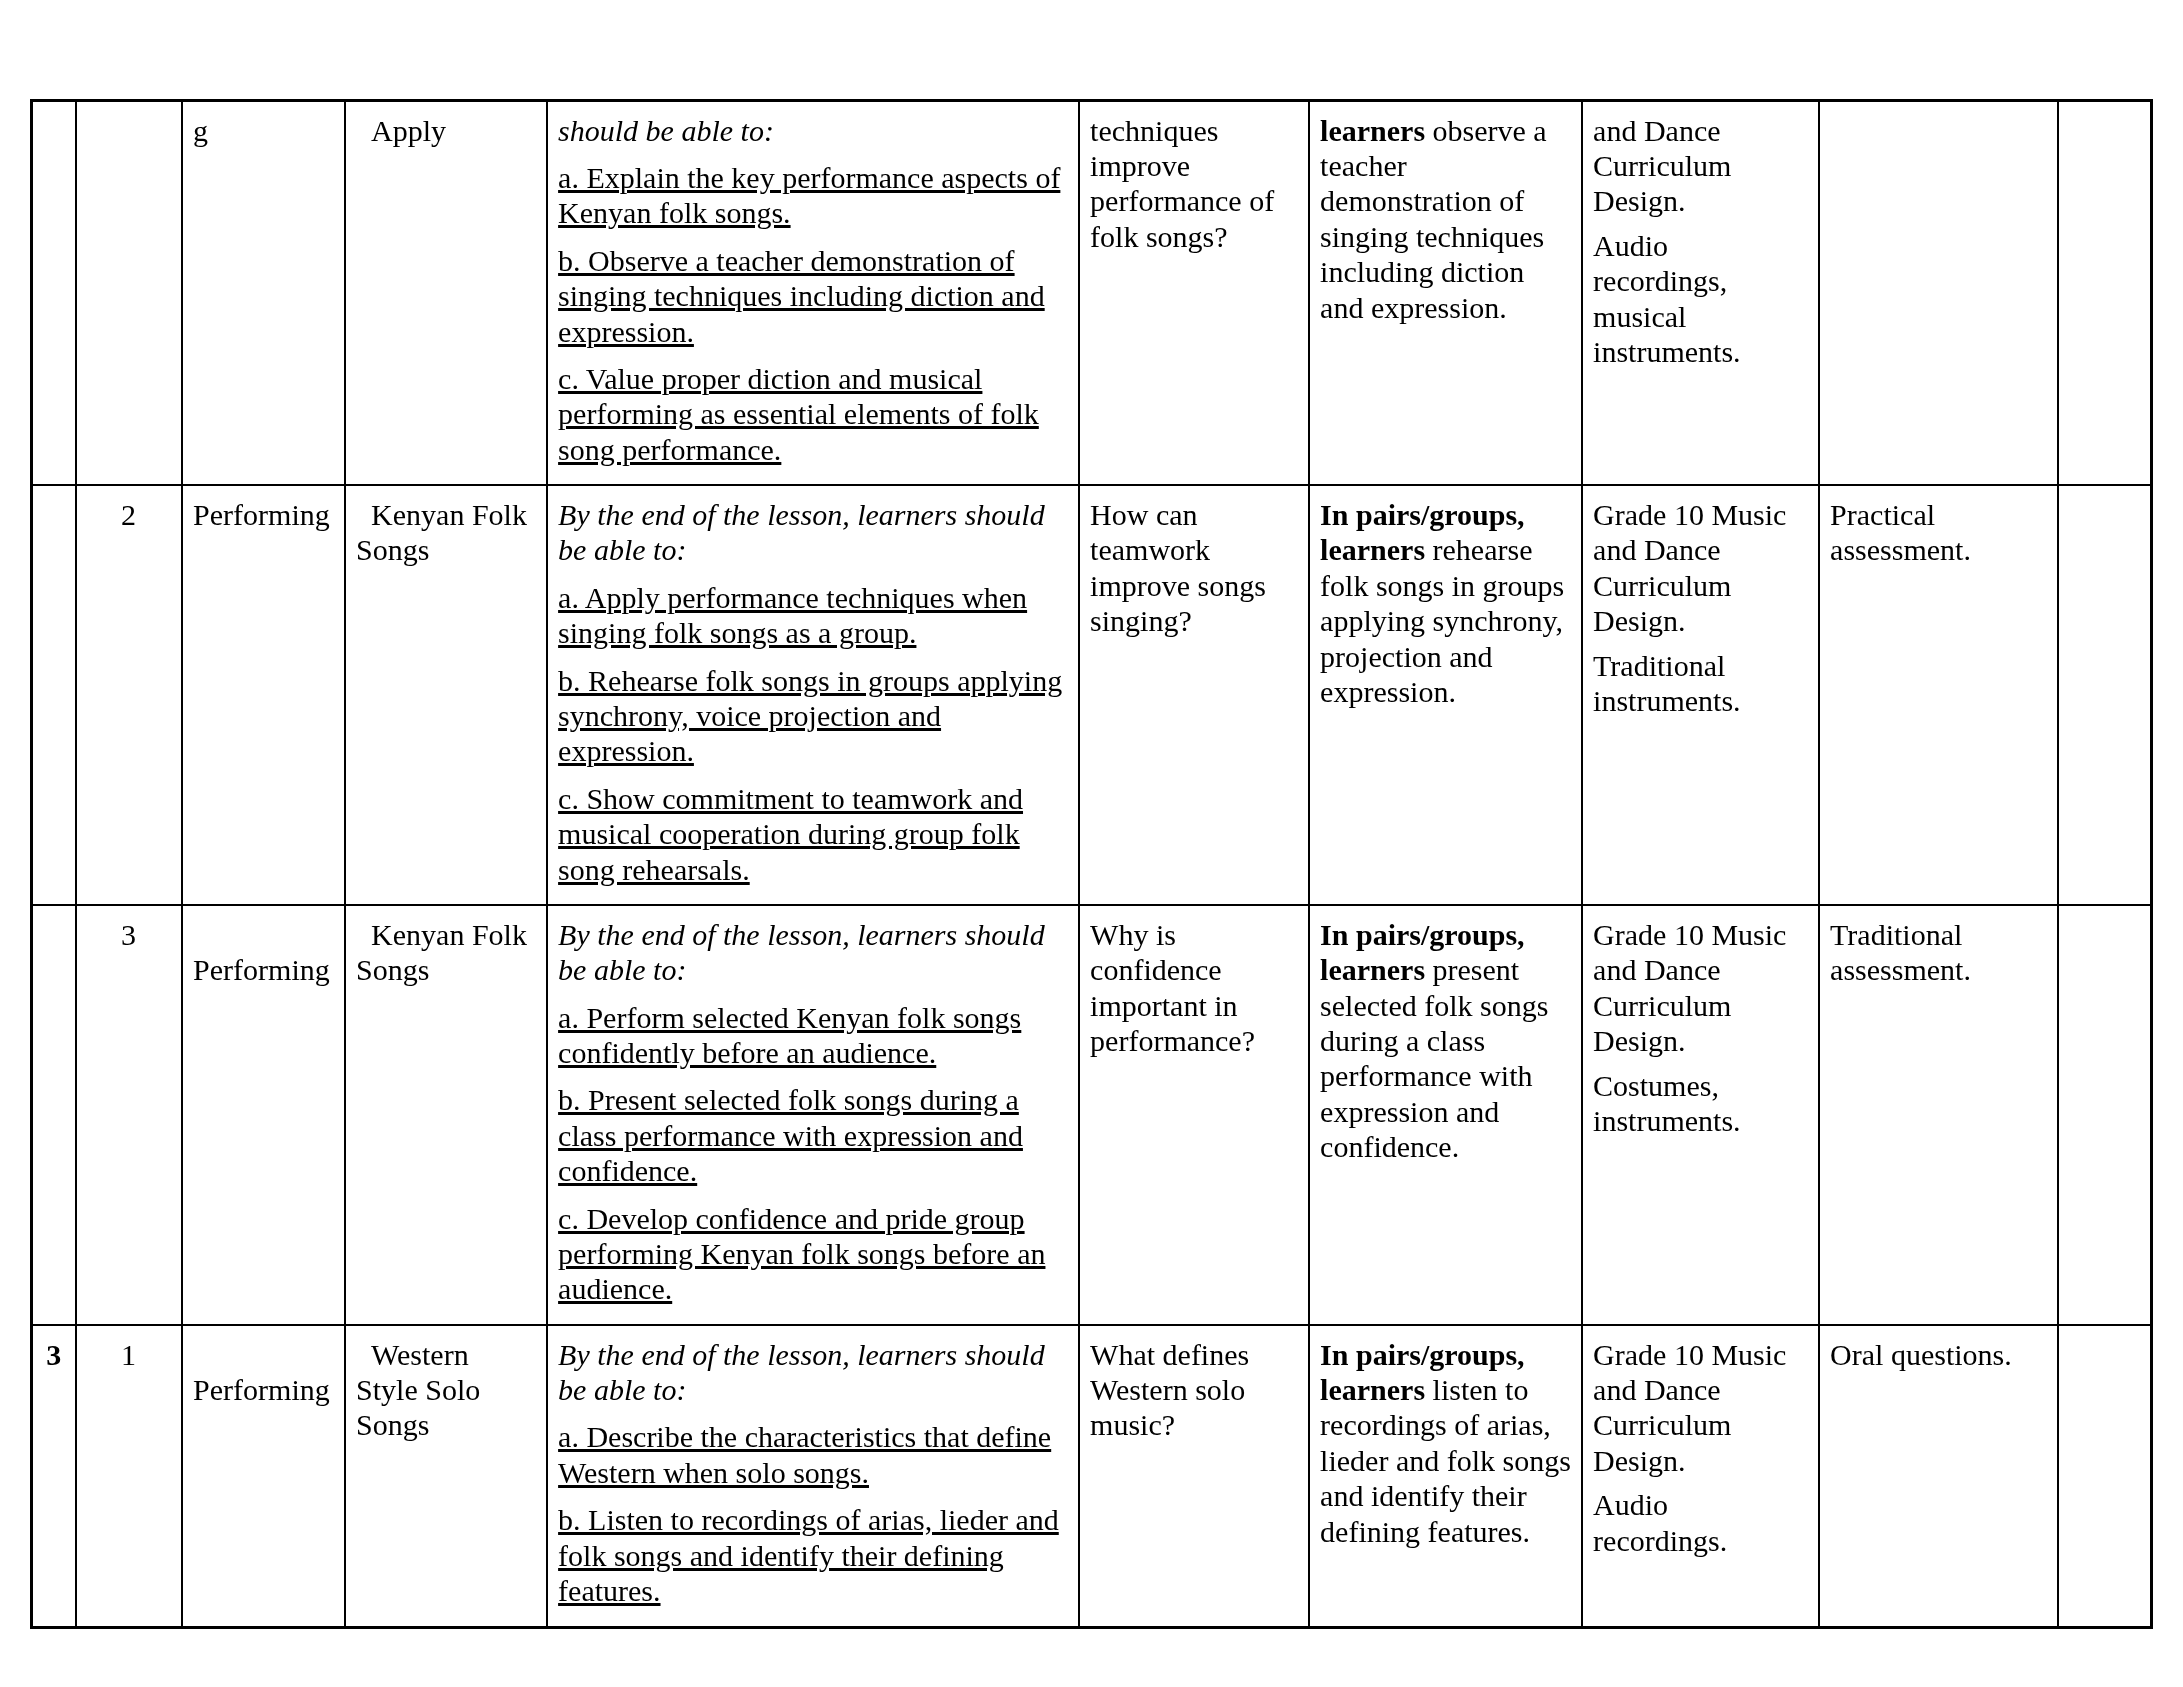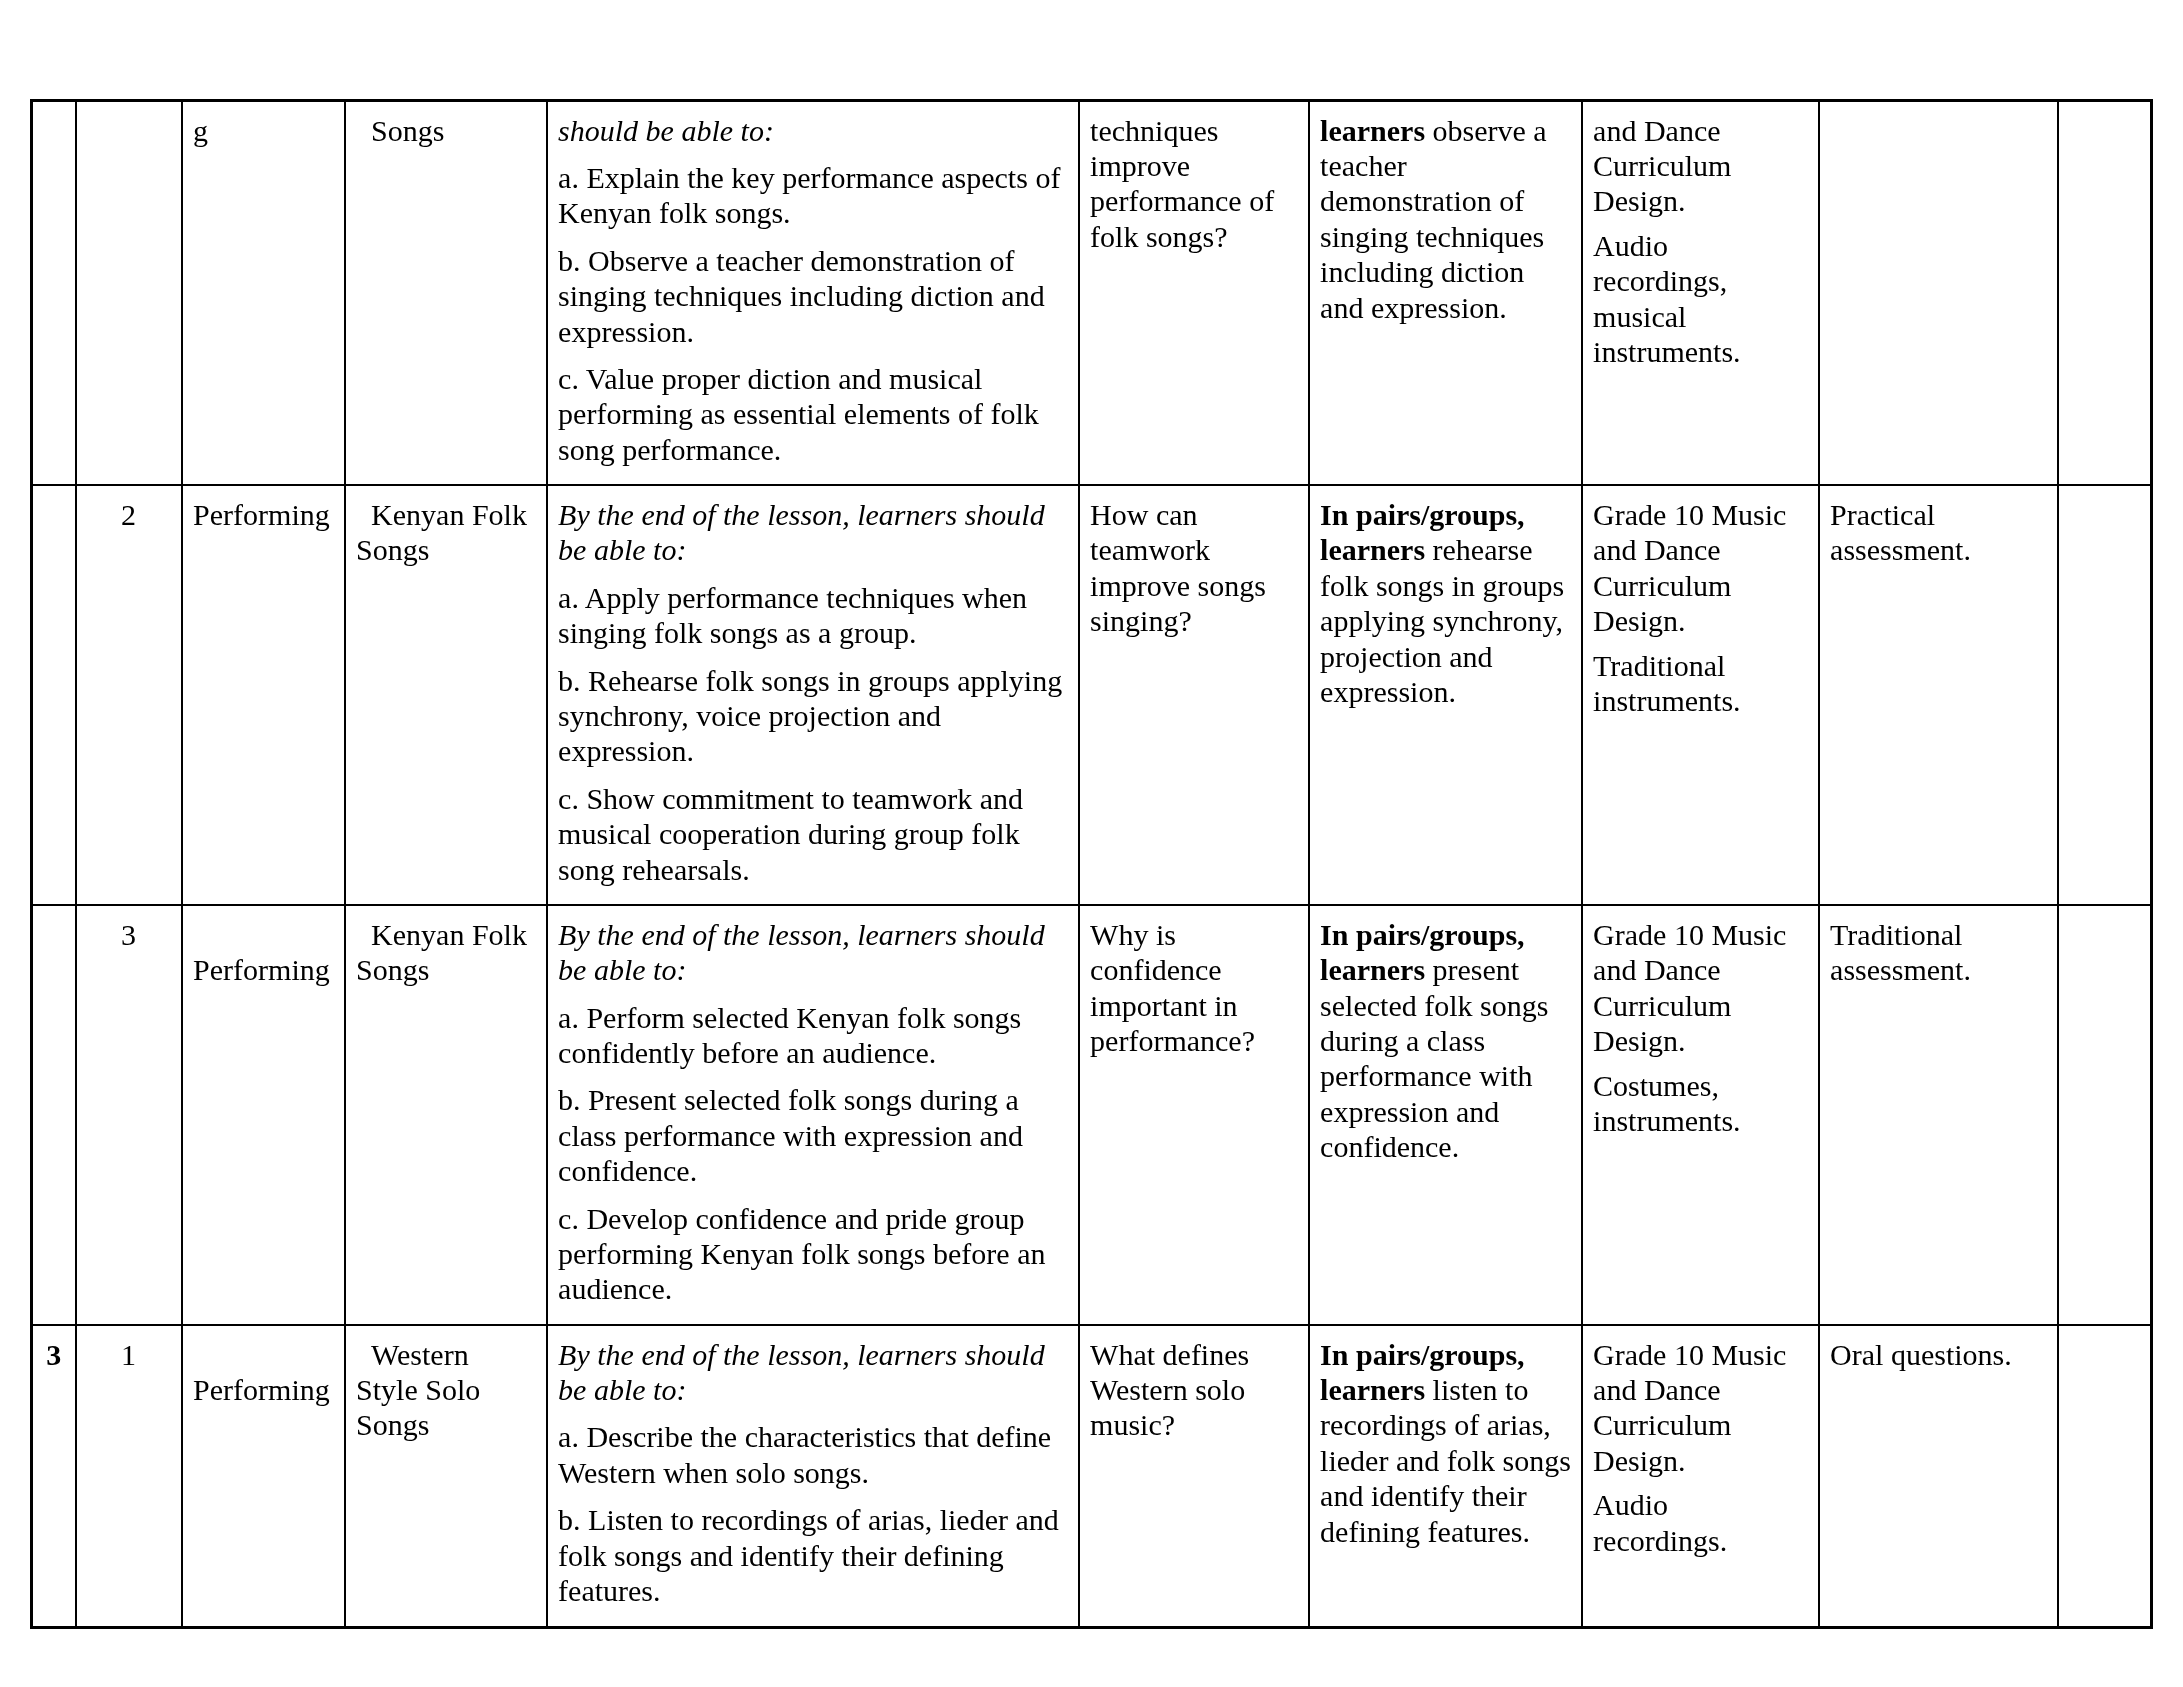--- a/index.html
+++ b/index.html
@@ -34,21 +34,21 @@
   td.center { text-align: center; padding-left: 2.6px; padding-right: 2.6px; }
   td.strand { overflow-wrap: break-word; word-break: break-word; }
   td.strand.drop { padding-top: 46px; }
   td.substrand { text-indent: 0.5em; }
   .bold { font-weight: bold; }
   .outcome-intro {
     font-weight: normal;
     font-style: italic;
     margin-bottom: 12px;
   }
-  .para { margin-bottom: 12px; }
+  .para { margin-bottom: 12px; text-decoration: underline; }
   .res-title { font-weight: normal; margin-bottom: 9.3px; }
 </style>
 </head>
 <body>
 
 <table class="scheme">
   <colgroup>
     <col style="width:44px">
     <col style="width:106px">
     <col style="width:163px">
@@ -59,21 +59,21 @@
     <col style="width:237px">
     <col style="width:239px">
     <col style="width:94px">
   </colgroup>
   <tbody>
 
     <tr style="height:364px">
       <td class="center bold"></td>
       <td class="center"></td>
       <td class="strand">g</td>
-      <td class="substrand">Songs</td>
+      <td class="substrand">Apply</td>
       <td>
         <div class="outcome-intro">should be able to:</div>
         <div class="para">a. Explain the key performance aspects of Kenyan folk songs.</div>
         <div class="para">b. Observe a teacher demonstration of singing techniques including diction and expression.</div>
         <div class="para">c. Value proper diction and musical performing as essential elements of folk song performance.</div>
       </td>
       <td>techniques improve performance of folk songs?</td>
       <td><span class="bold">learners</span><span> observe a teacher demonstration of singing techniques including diction and expression.</span></td>
       <td>
         <div class="res-title">and Dance Curriculum Design.</div>

